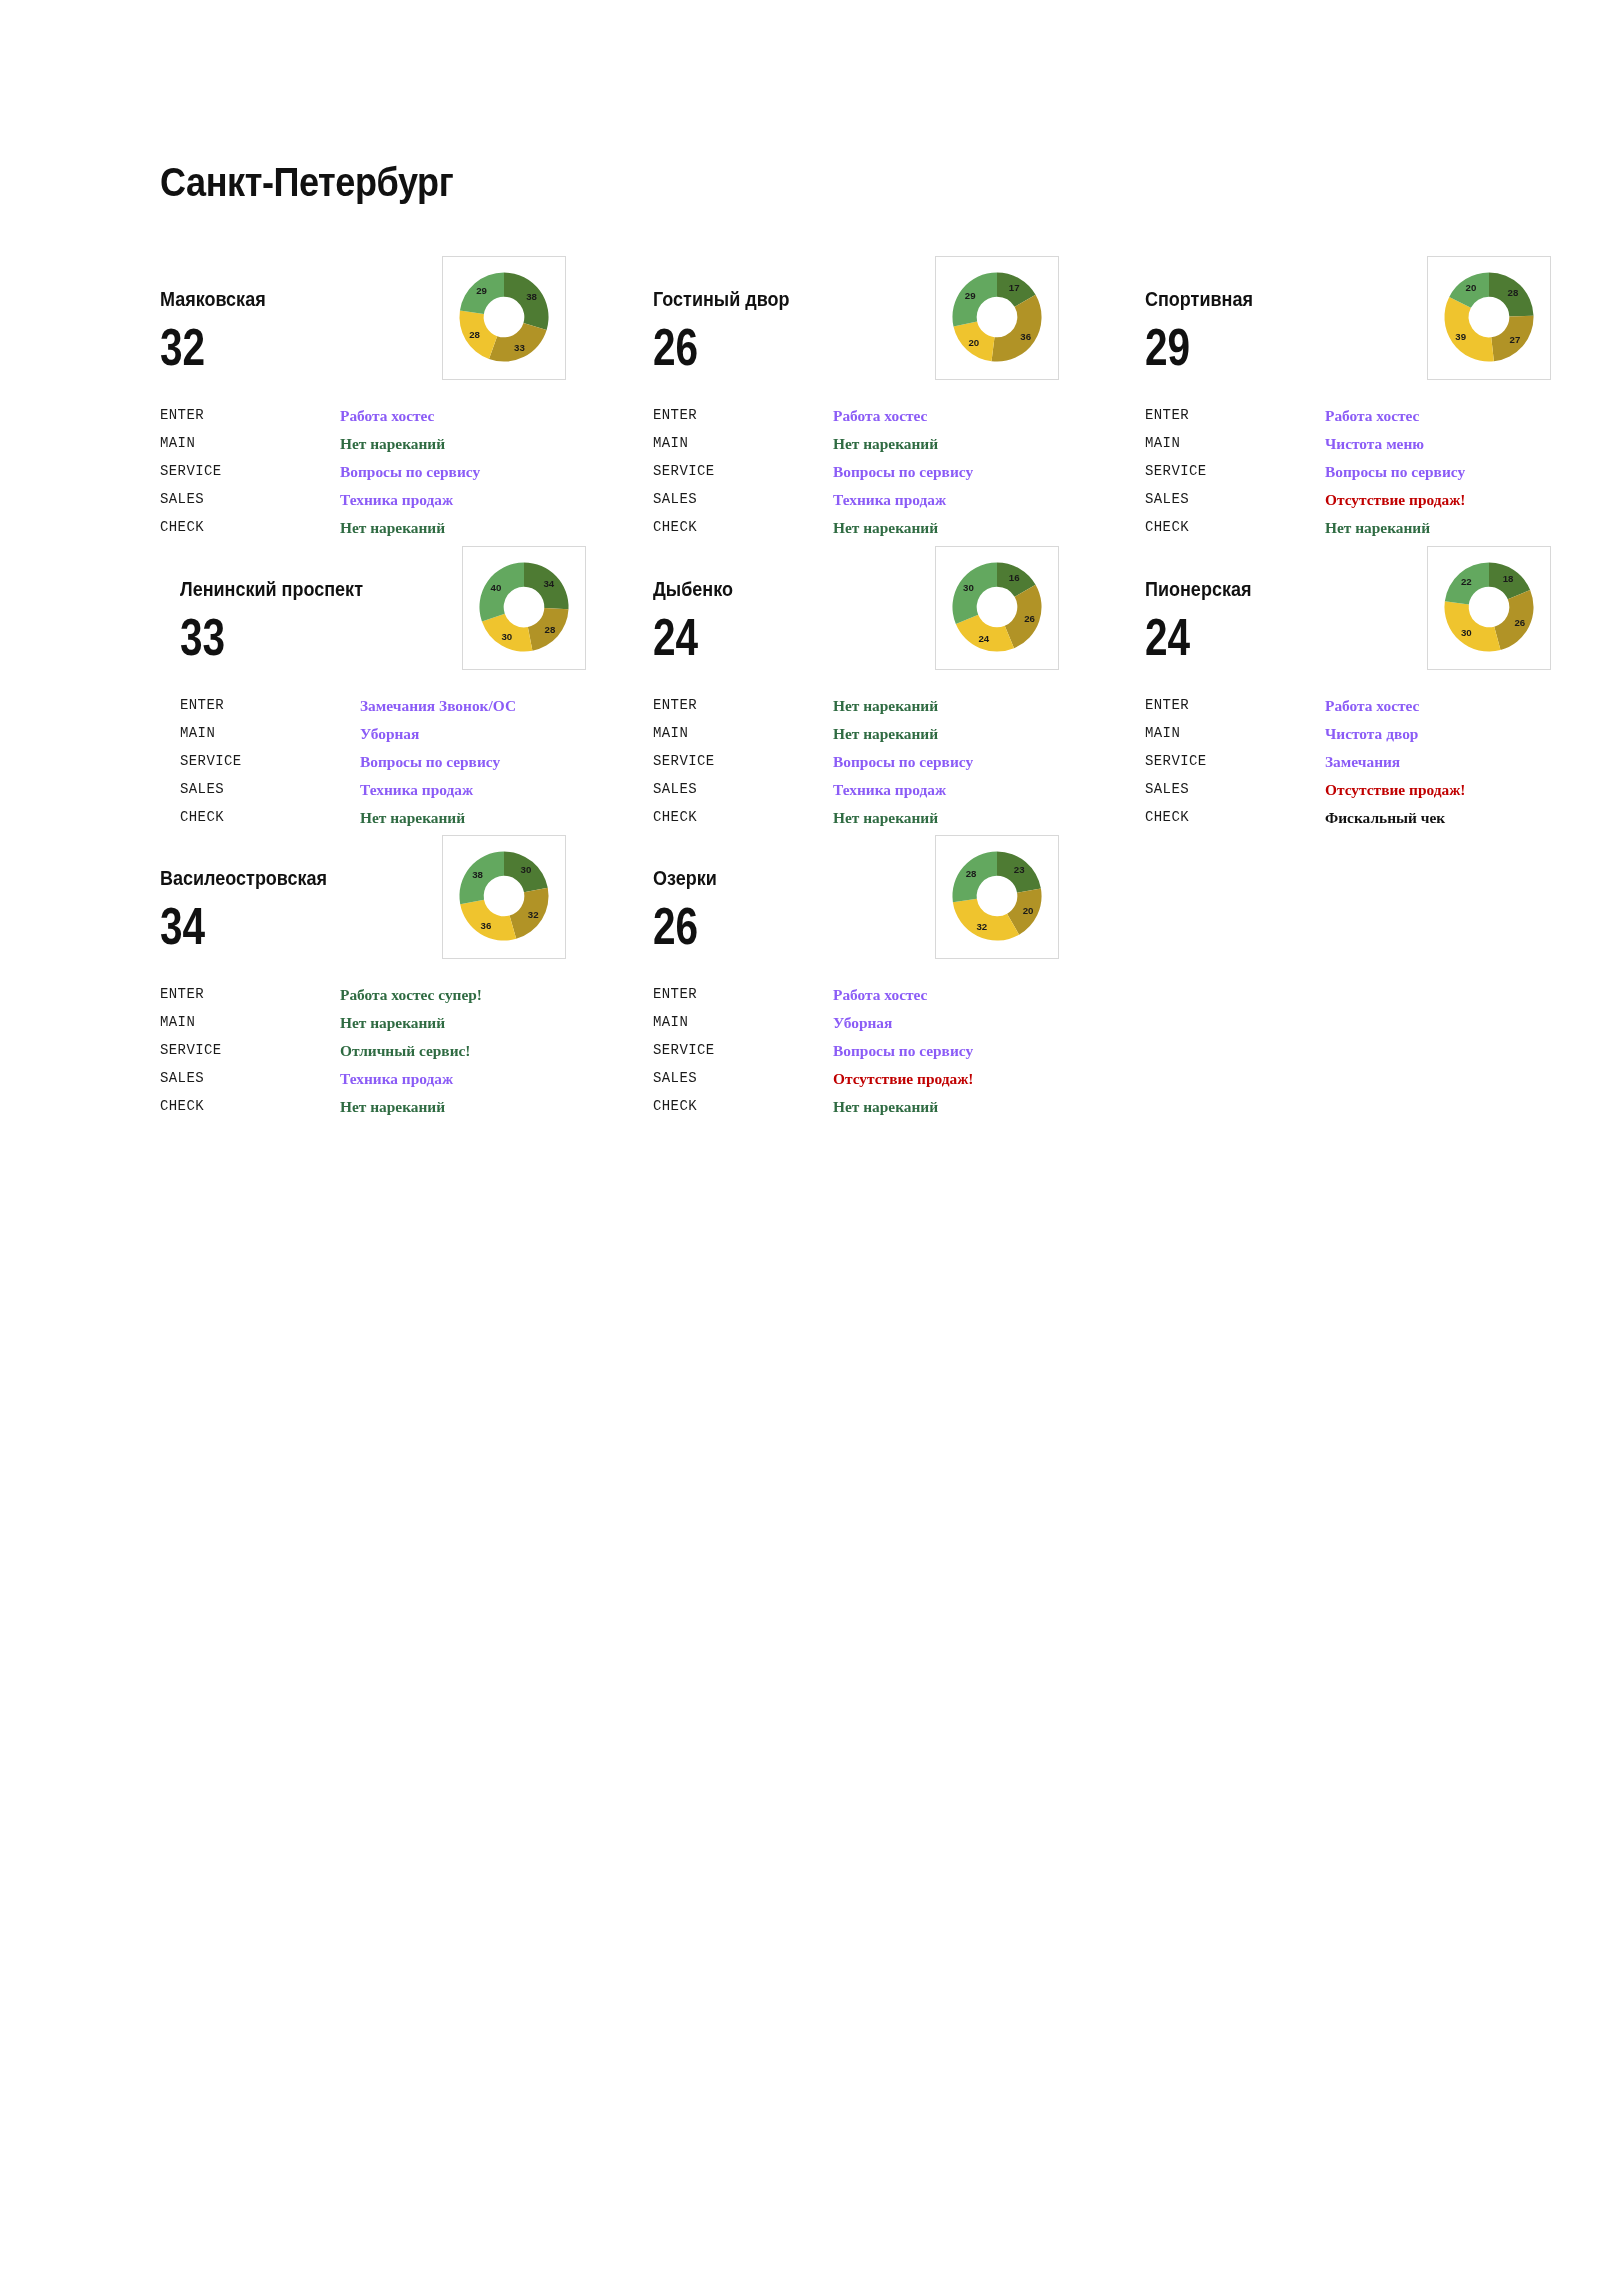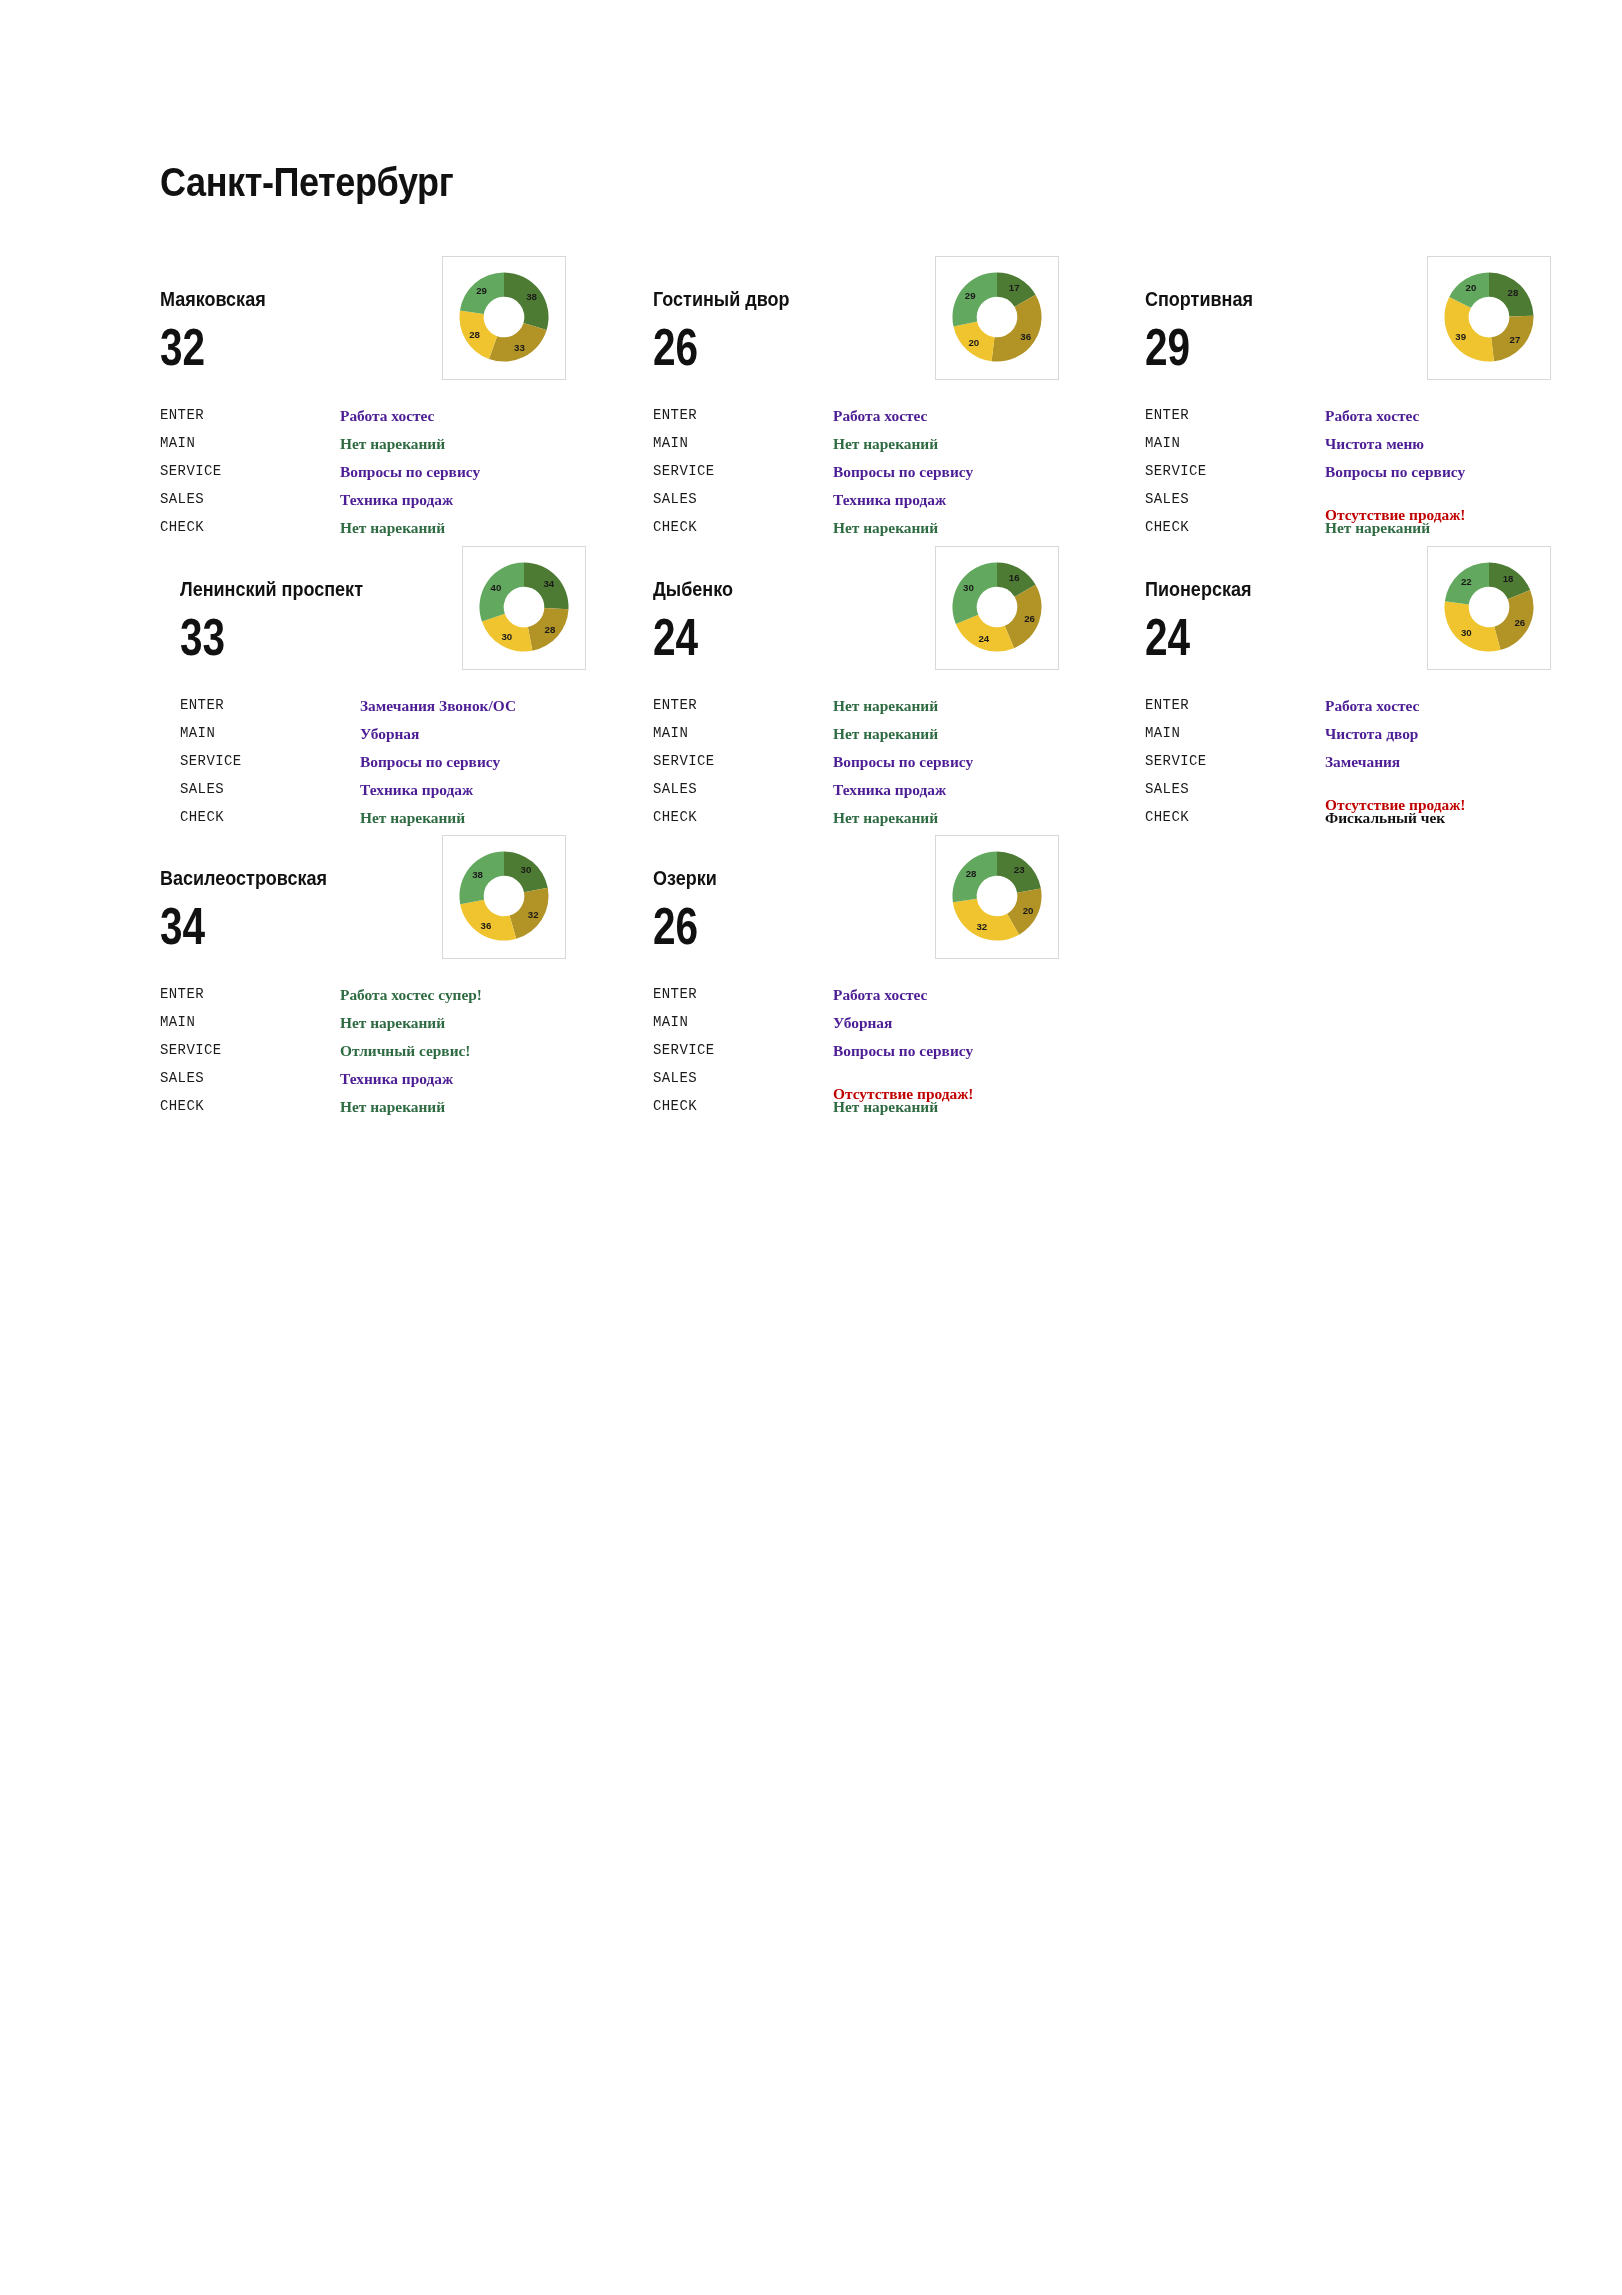--- a/index.html
+++ b/index.html
@@ -133,22 +133,22 @@
     position: absolute;
     left: 180px;
     top: 0;
     font-family: "Liberation Serif", "DejaVu Serif", serif;
     font-size: 15.4px;
     font-weight: bold;
     line-height: 19.3px;
     white-space: nowrap;
   }
   .v-ok   { color: #2f6b42; }
-  .v-warn { color: #4c1d95; text-align: right; }
-  .v-bad  { color: #c00000; margin-top: 15px; }
+  .v-warn { color: #8b5cf6; text-align: right; }
+  .v-bad  { color: #c00000; }
   .v-note { color: #111111; }
 </style>
 </head>
 <body>
 
 <div class="page">
 
   <div class="city-title">Санкт-Петербург</div>
 
   <div class="grid" id="station-grid">

